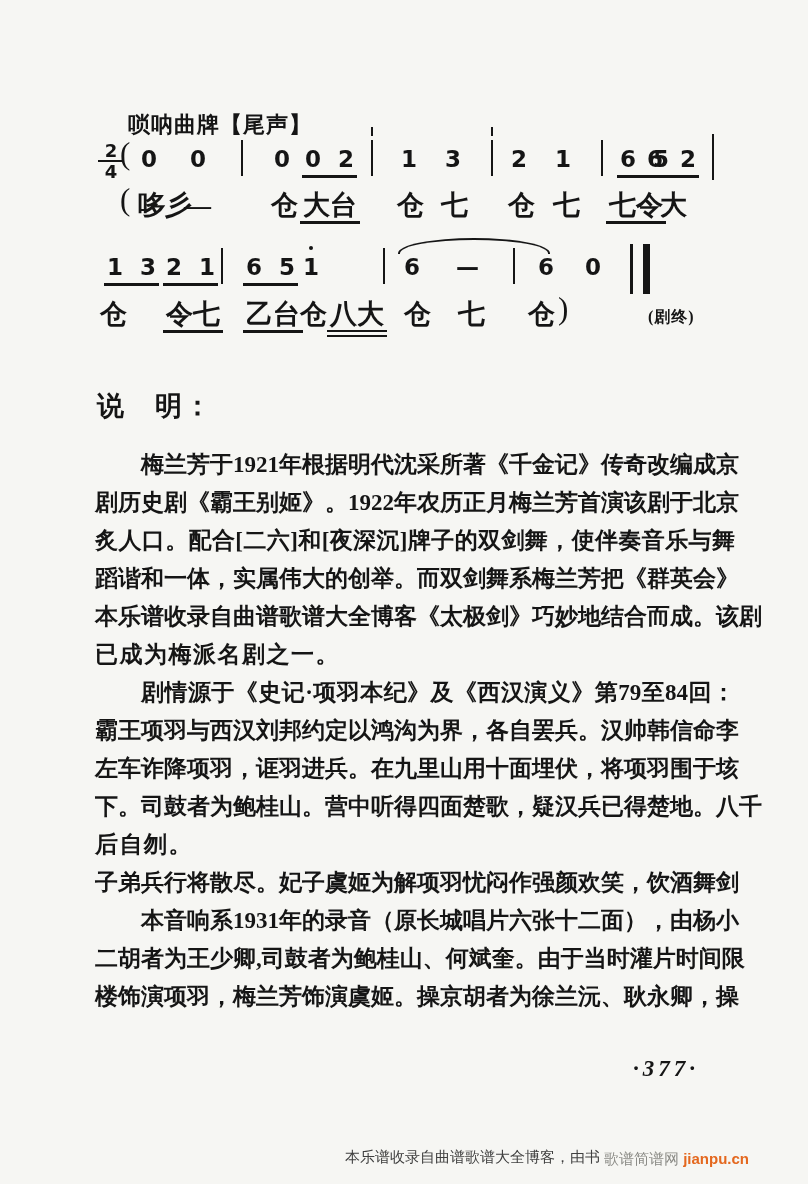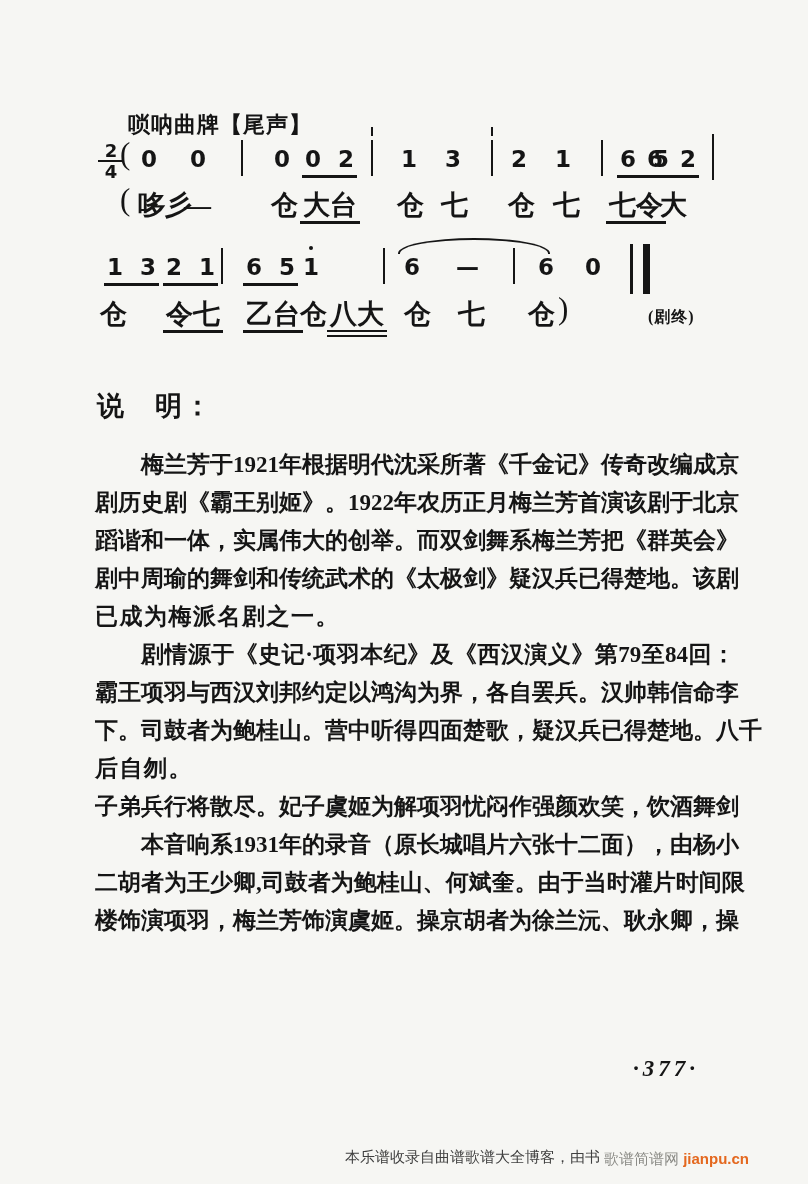--- a/index.html
+++ b/index.html
@@ -166,25 +166,27 @@
         <span class="mtoken  perc" style="left: 528px;">仓</span>
         <span class="mtoken paren perc" style="left: 558px;">)</span>
       </div>
     </div>
 
   <div class="exp-heading">说　明：</div>
 
   <div class="exp-body">
       <div class="bline indent">梅兰芳于1921年根据明代沈采所著《千金记》传奇改编成京</div>
       <div class="bline">剧历史剧《霸王别姬》。1922年农历正月梅兰芳首演该剧于北京</div>
+      <div class="bline">炙人口。配合[二六]和[夜深沉]牌子的双剑舞，使伴奏音乐与舞</div>
       <div class="bline">蹈谐和一体，实属伟大的创举。而双剑舞系梅兰芳把《群英会》</div>
-      <div class="bline">剧中周瑜的舞剑和传统武术的《太极剑》疑汉兵已得楚地。该剧</div>
+      <div class="bline">本乐谱收录自曲谱歌谱大全博客《太极剑》巧妙地结合而成。该剧</div>
       <div class="bline end">已成为梅派名剧之一。</div>
       <div class="bline indent">剧情源于《史记·项羽本纪》及《西汉演义》第79至84回：</div>
       <div class="bline">霸王项羽与西汉刘邦约定以鸿沟为界，各自罢兵。汉帅韩信命李</div>
+      <div class="bline">左车诈降项羽，诓羽进兵。在九里山用十面埋伏，将项羽围于垓</div>
       <div class="bline">下。司鼓者为鲍桂山。营中听得四面楚歌，疑汉兵已得楚地。八千</div>
       <div class="bline end">后自刎。</div>
       <div class="bline">子弟兵行将散尽。妃子虞姬为解项羽忧闷作强颜欢笑，饮酒舞剑</div>
       <div class="bline indent">本音响系1931年的录音（原长城唱片六张十二面），由杨小</div>
       <div class="bline">二胡者为王少卿,司鼓者为鲍桂山、何斌奎。由于当时灌片时间限</div>
       <div class="bline">楼饰演项羽，梅兰芳饰演虞姬。操京胡者为徐兰沅、耿永卿，操</div>
     </div>
 
   <div class="page-number">·377·</div>
 

